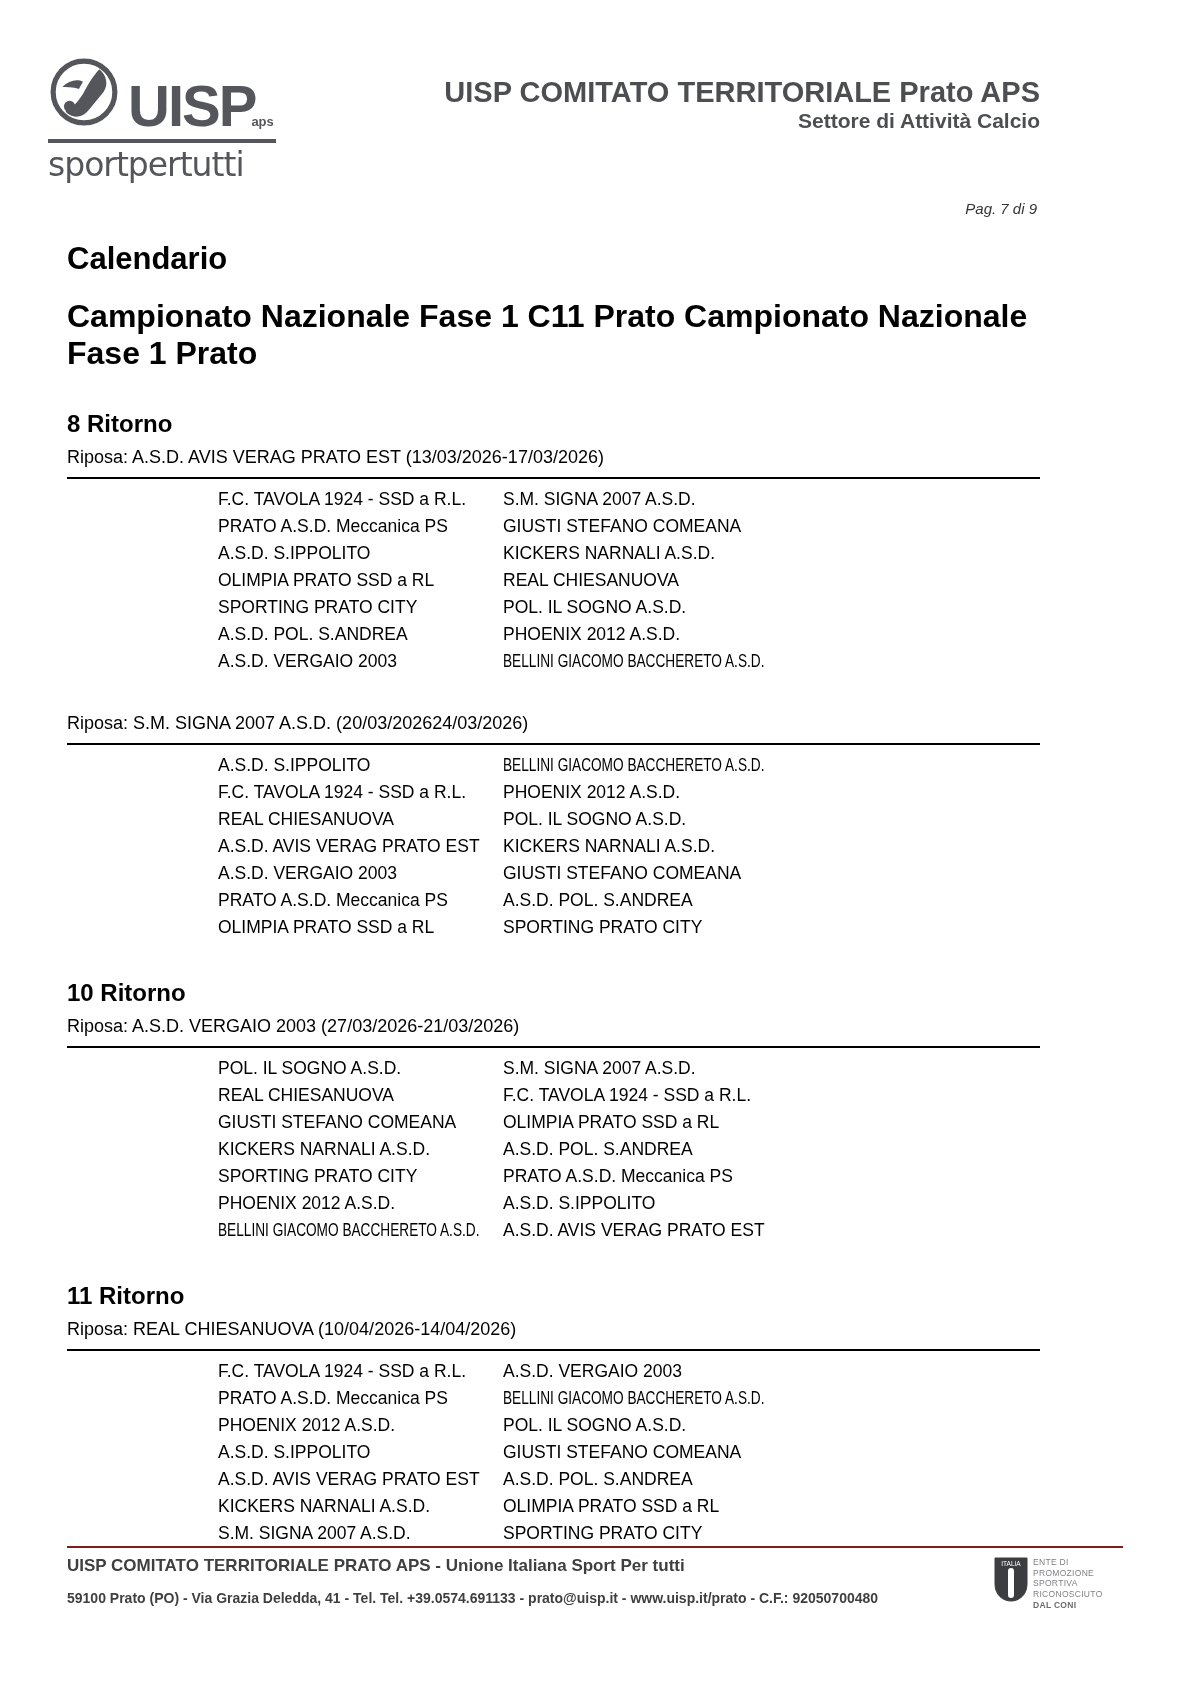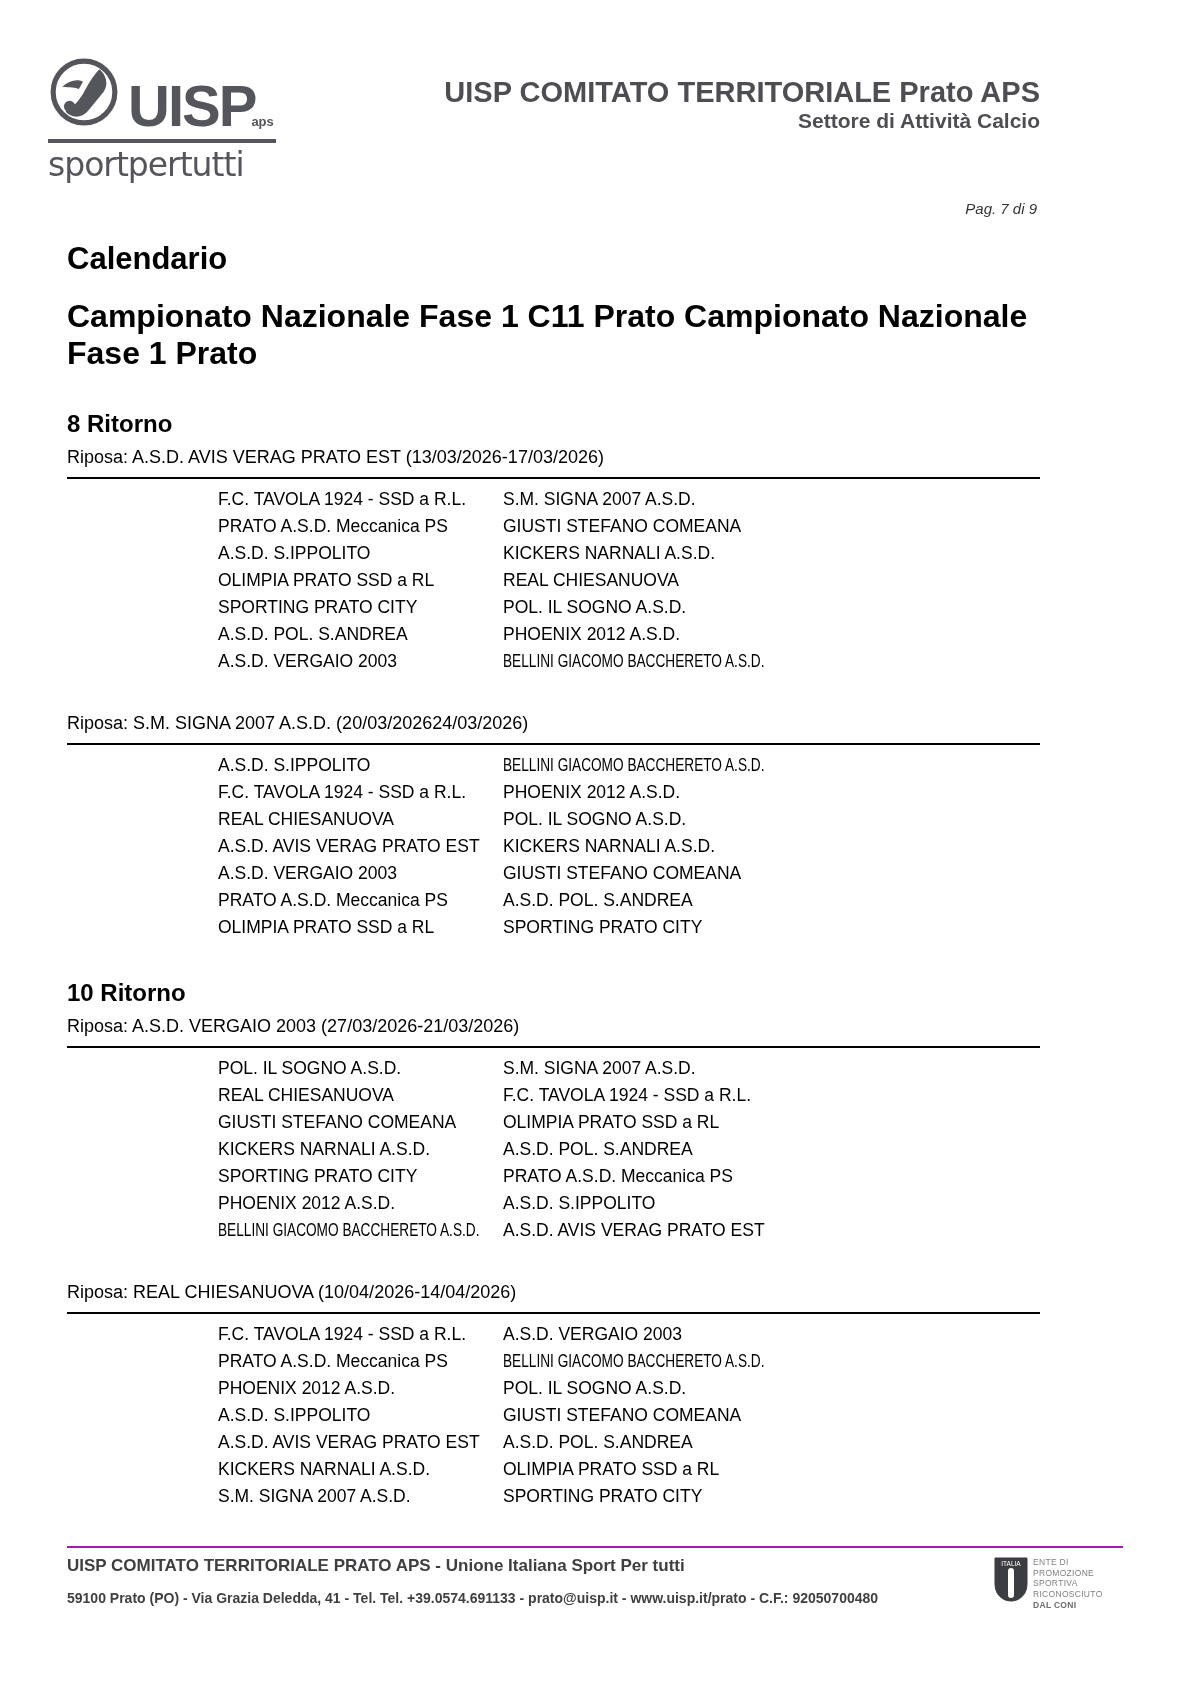--- a/index.html
+++ b/index.html
@@ -34,21 +34,21 @@
   .round-title{font-size:24px;font-weight:bold;margin:0;}
   .round-riposa{font-size:18px;margin:9px 0 0 0;}
   .section-rule{border:none;border-top:2px solid #000;margin:9px 0 7px 0;}
   .match-list{padding-left:151px;}
   .match-row{display:flex;line-height:27px;font-size:17.5px;}
   .home-team{width:285px;flex:0 0 285px;}
   .away-team{flex:1;}
   .condensed{display:inline-block;transform:scaleX(0.78);transform-origin:0 50%;white-space:nowrap;}
   
   .footer{position:absolute;left:67px;right:67px;top:1546px;
-    border-top:2px solid #a21caf;padding-top:7px;
+    border-top:2px solid #7f1d1d;padding-top:7px;
     display:flex;justify-content:space-between;align-items:flex-start;}
   .footer-org{font-size:17px;font-weight:bold;color:#3e3f41;line-height:1.25;}
   .footer-address{font-size:14px;font-weight:bold;color:#3e3f41;margin-top:14px;}
   .coni-badge{display:flex;gap:5px;align-items:flex-start;margin-top:2px;}
   .coni-badge-text{font-size:8.5px;line-height:1.25;color:#808184;letter-spacing:0.3px;
     text-transform:uppercase;width:90px;}
   .coni-badge-text b{color:#6b6c6f;}
 </style>
 </head>
 <body>
@@ -203,20 +203,21 @@
   </div>
 
   <div class="match-row">
     <span class="home-team"><span class="team-text condensed">BELLINI GIACOMO BACCHERETO A.S.D.</span></span>
     <span class="away-team"><span class="team-text">A.S.D. AVIS VERAG PRATO EST</span></span>
   </div>
 </div>
   </section>
 
   <section class="round">
+    <h3 class="round-title">11 Ritorno</h3>
     <p class="round-riposa">Riposa: REAL CHIESANUOVA (10/04/2026-14/04/2026)</p>
     <hr class="section-rule">
     <div class="match-list">
   <div class="match-row">
     <span class="home-team"><span class="team-text">F.C. TAVOLA 1924 - SSD a R.L.</span></span>
     <span class="away-team"><span class="team-text">A.S.D. VERGAIO 2003</span></span>
   </div>
 
   <div class="match-row">
     <span class="home-team"><span class="team-text">PRATO A.S.D. Meccanica PS</span></span>

